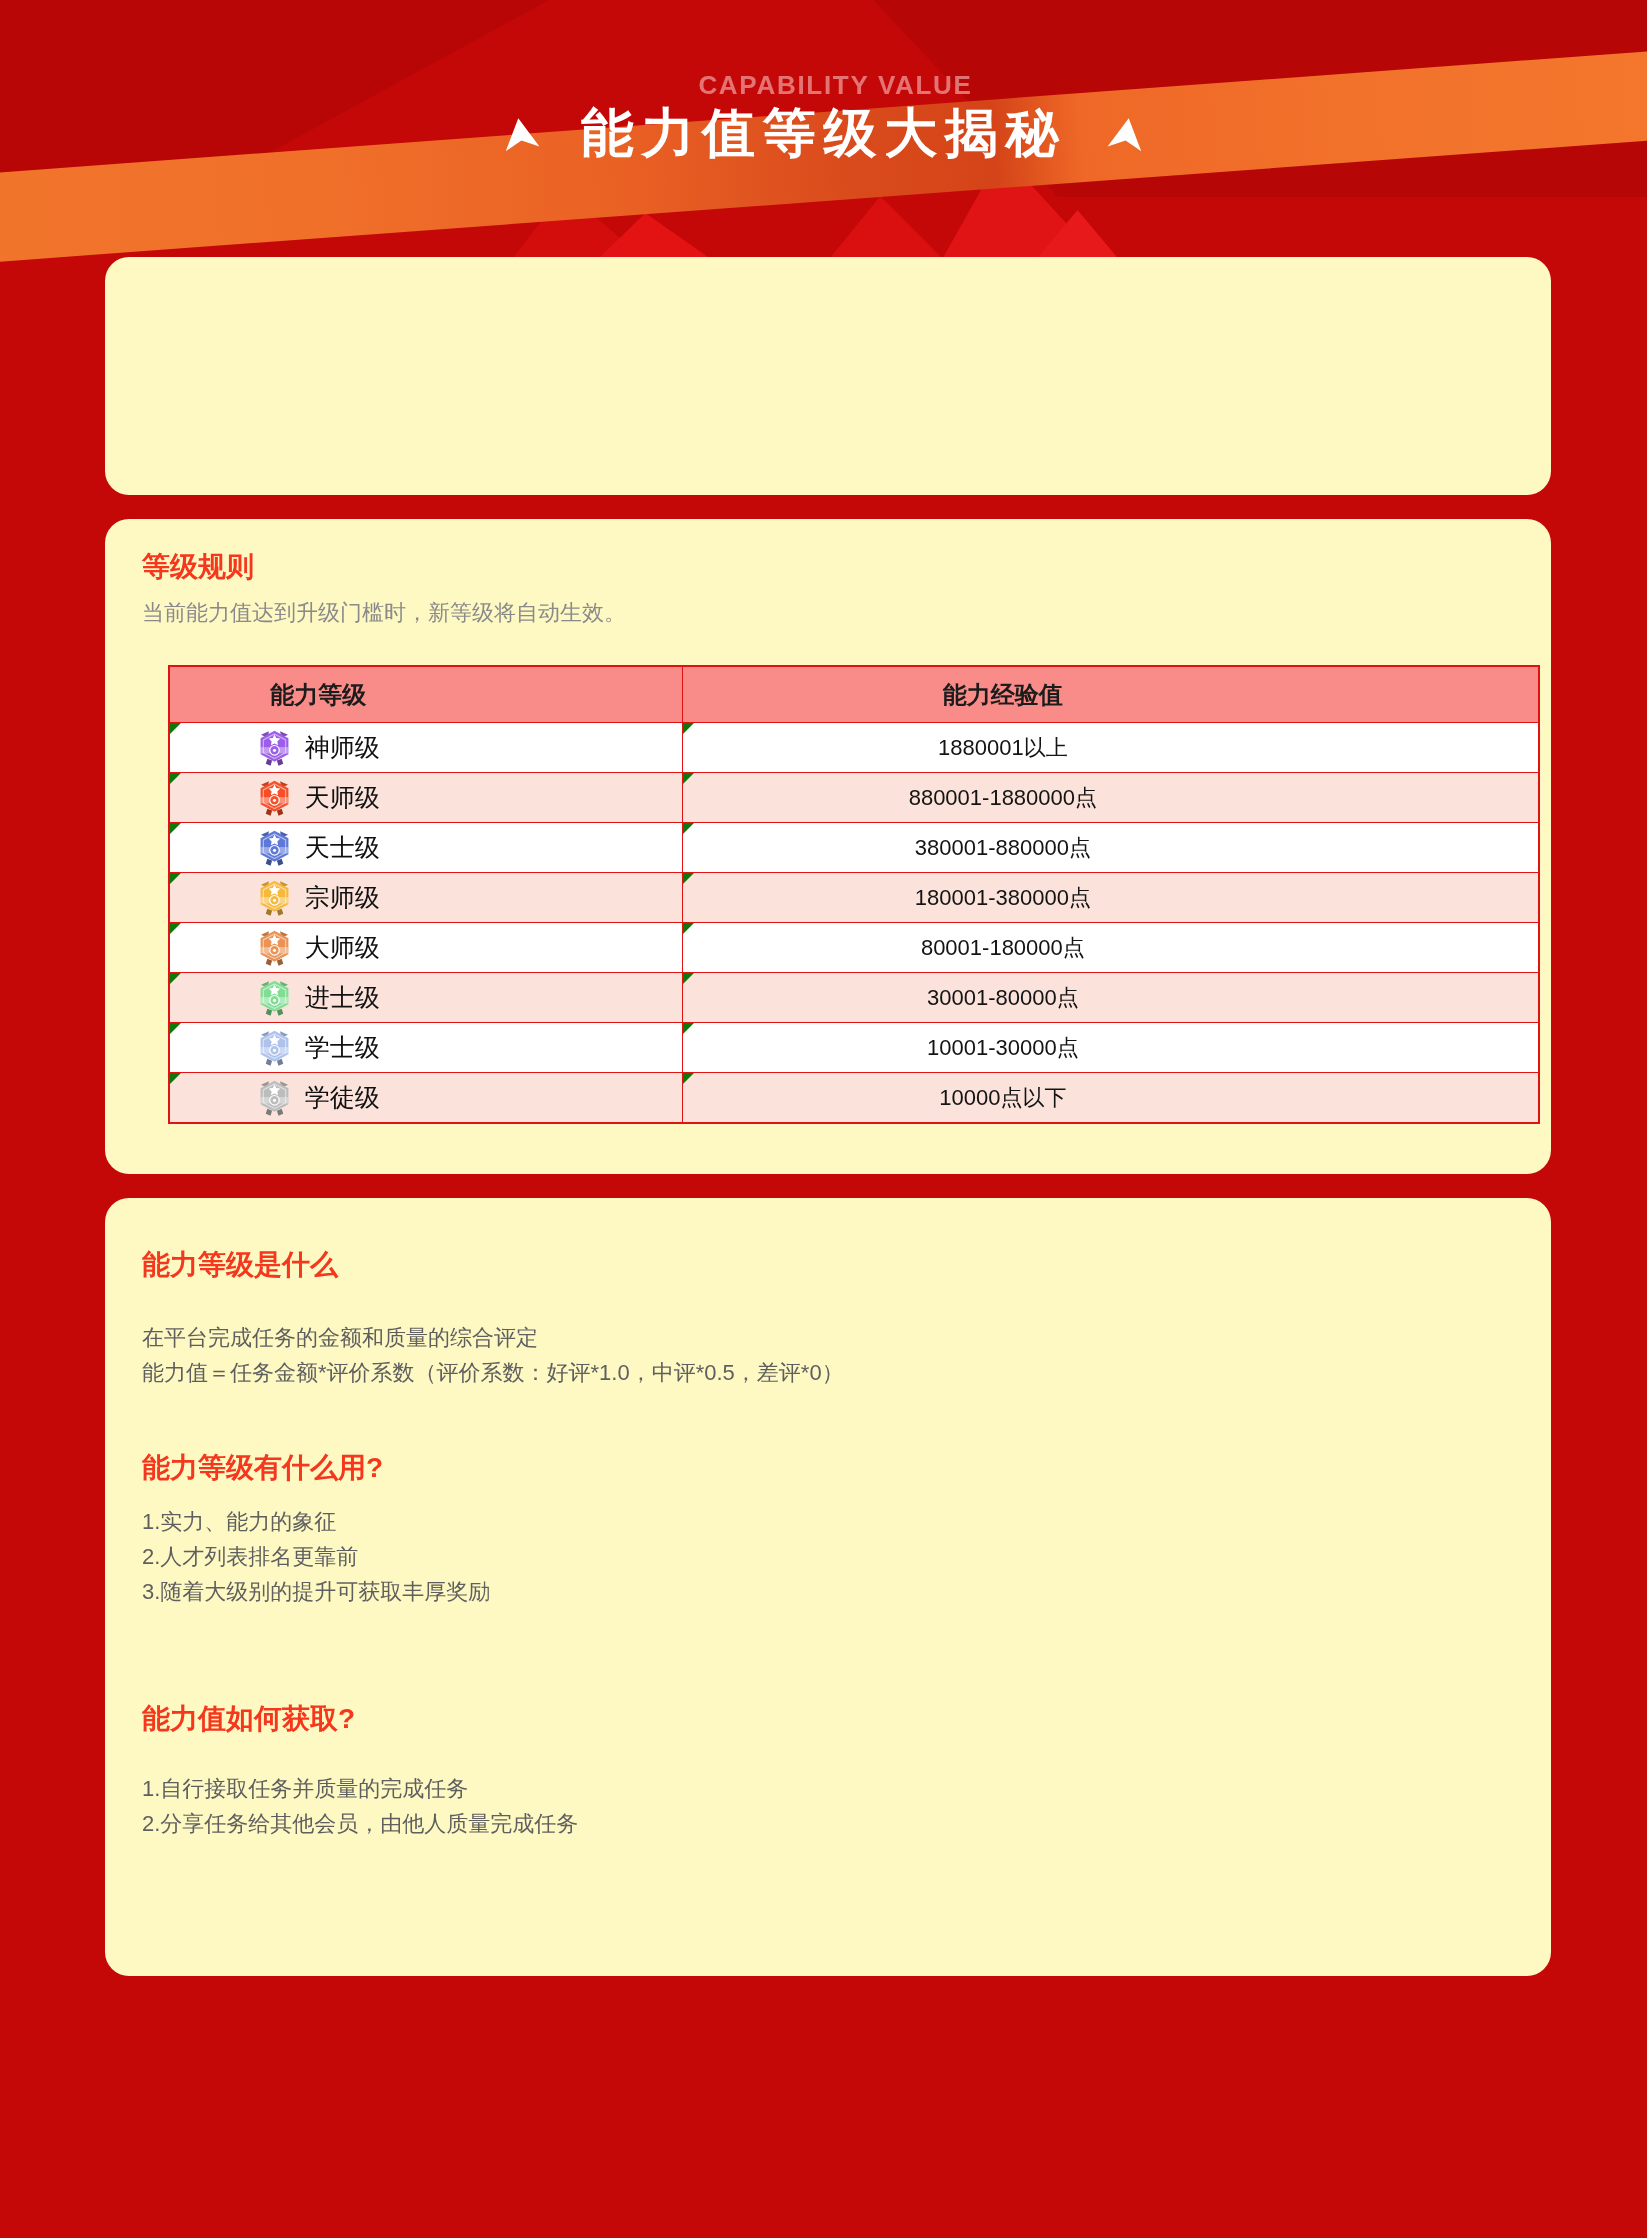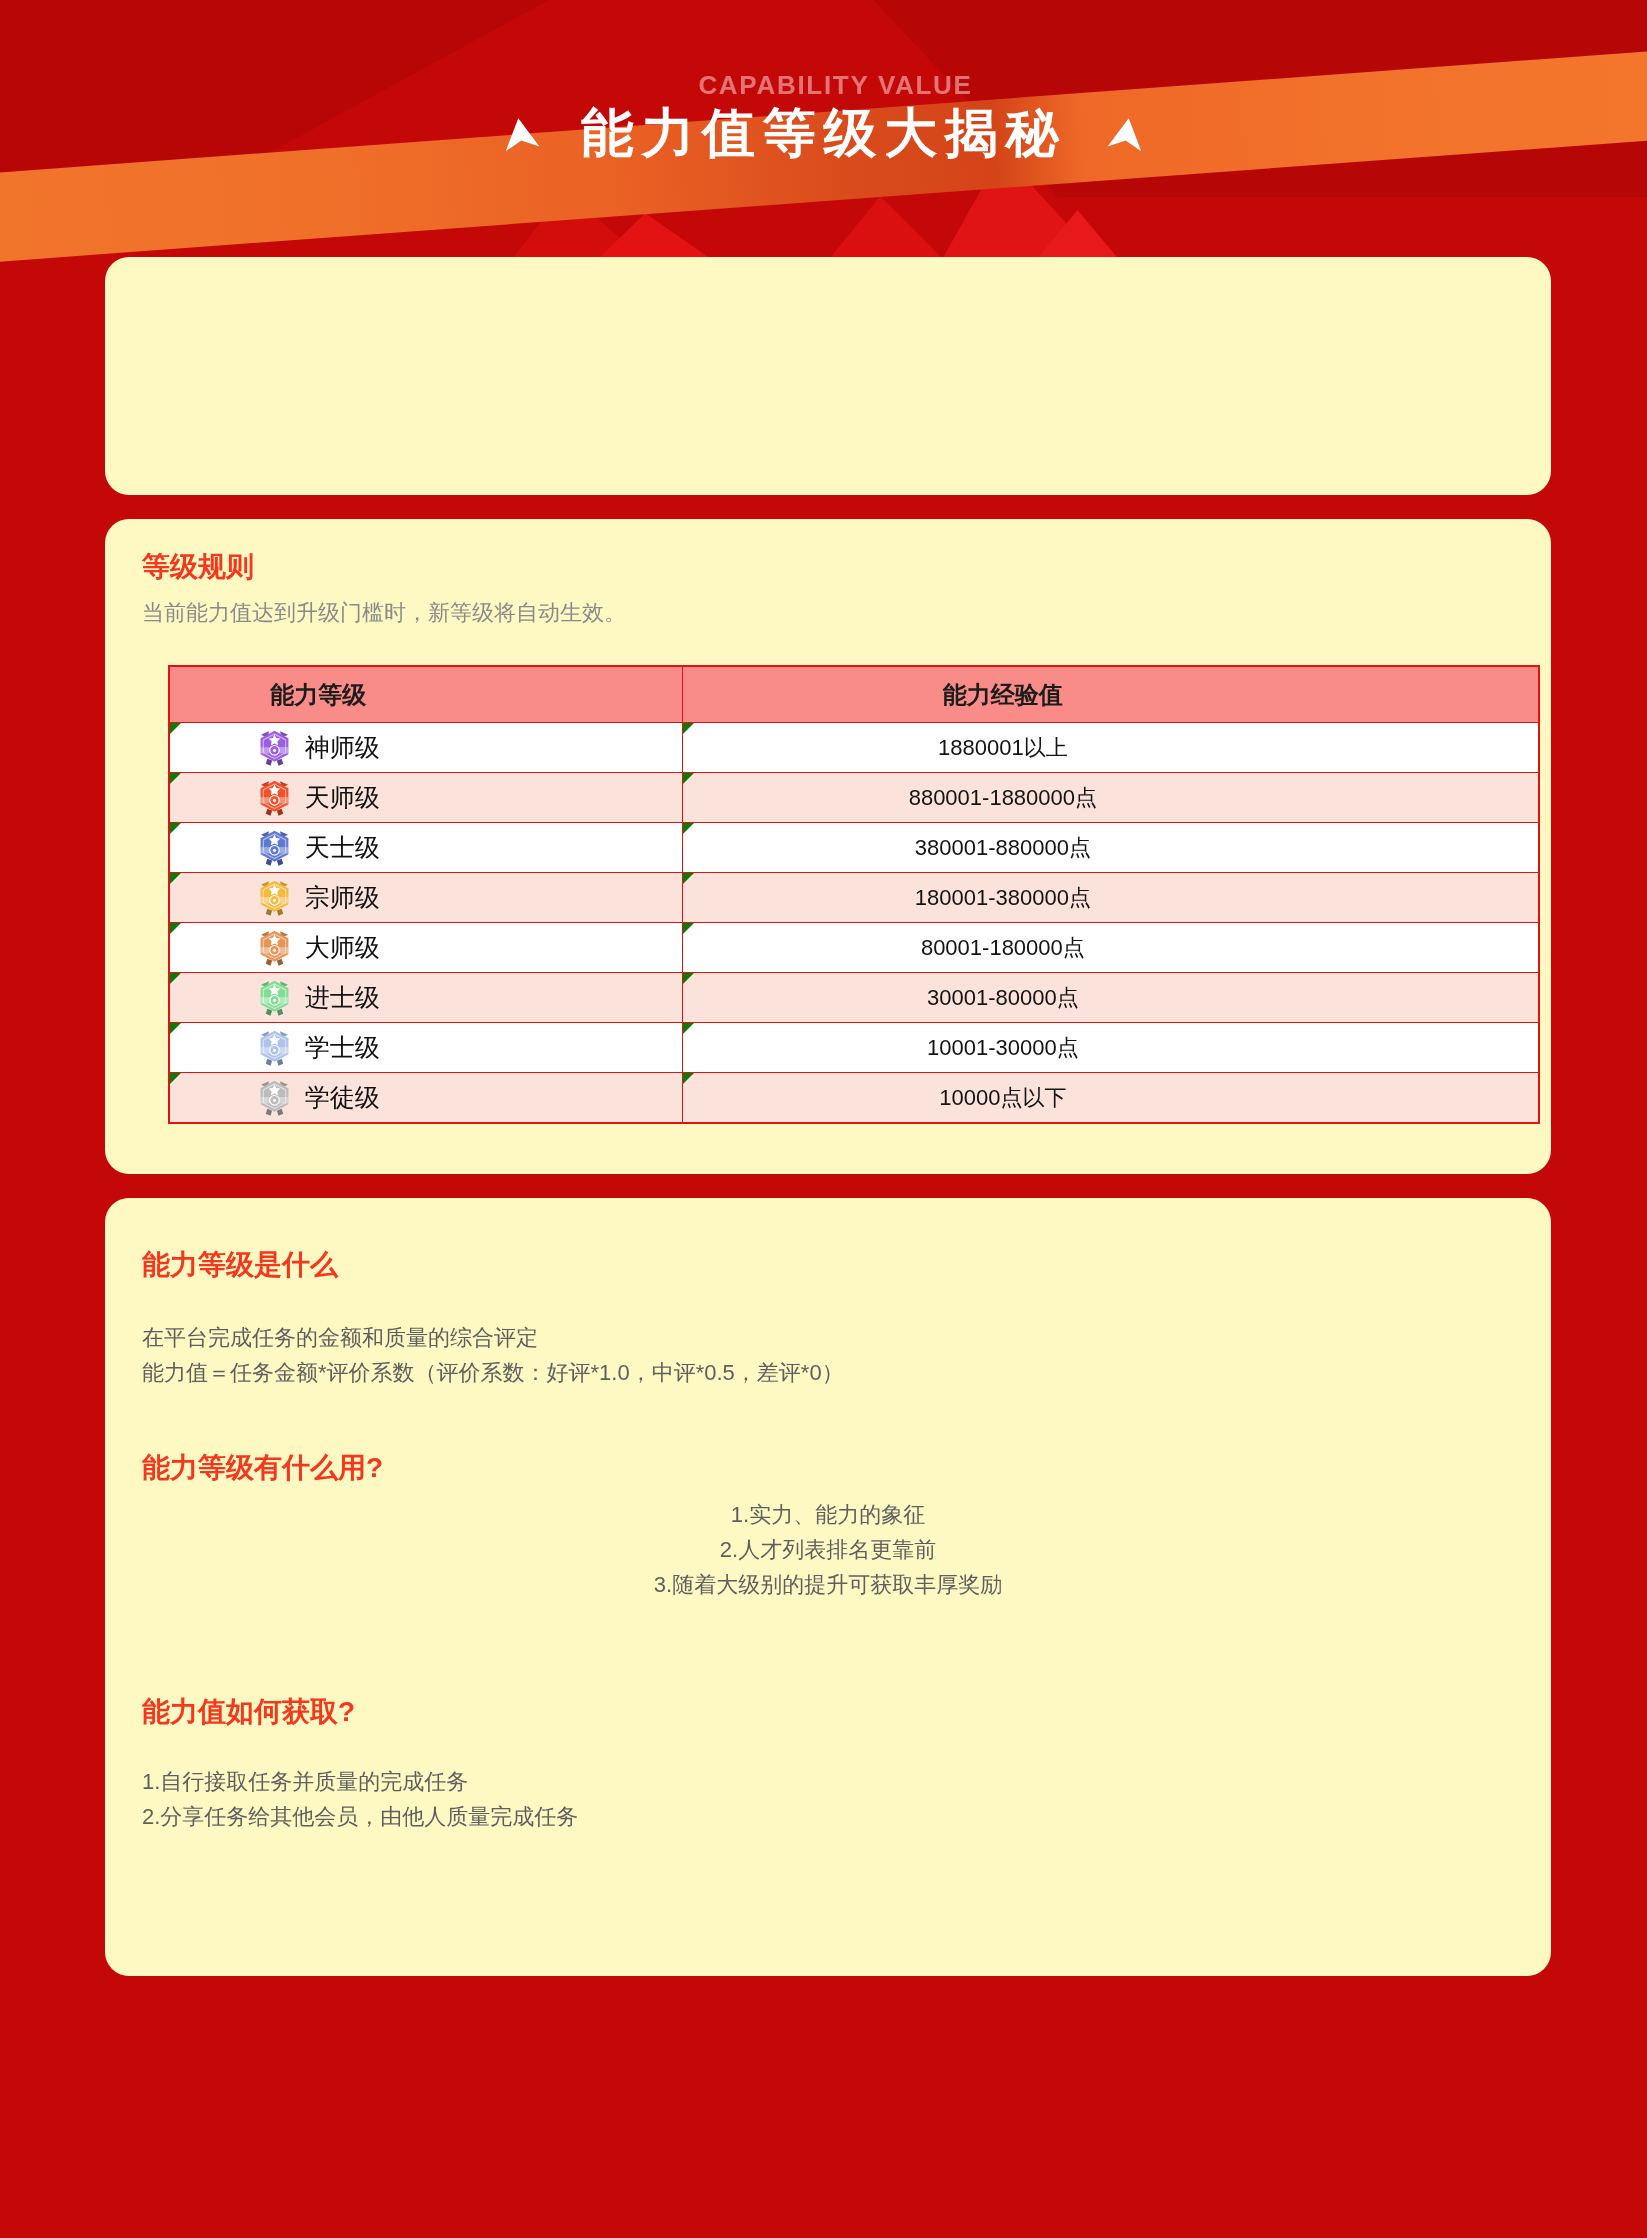--- a/index.html
+++ b/index.html
@@ -58,21 +58,21 @@
   .lvtable tr.alt td{background:#fbe3dc;}
   .lvtable td::before{content:"";position:absolute;top:0;left:0;width:0;height:0;
     border-top:11px solid #0b7a0b;border-right:11px solid transparent;}
   .cellflex{display:flex;align-items:center;justify-content:center;gap:13px;}
   .lvname{font-size:25px;color:#111111;}
   .badge{width:35px;height:39px;flex:0 0 auto;}
 
   
   .sec p{margin:0;font-size:22px;color:#5f5f5f;line-height:35px;}
   .sec .lines{margin-top:36px;}
-  .sec.s2 .lines{margin-top:10px;text-align:center;}
+  .sec.s2 .lines{margin-top:17px;}
   .sec.s3 .lines{margin-top:33px;}
   .sec.s1{margin-bottom:60px;}
   .sec.s2{margin-bottom:92px;}
 </style>
 </head>
 <body>
 
 <div class="page">
 
   <header class="hero">

